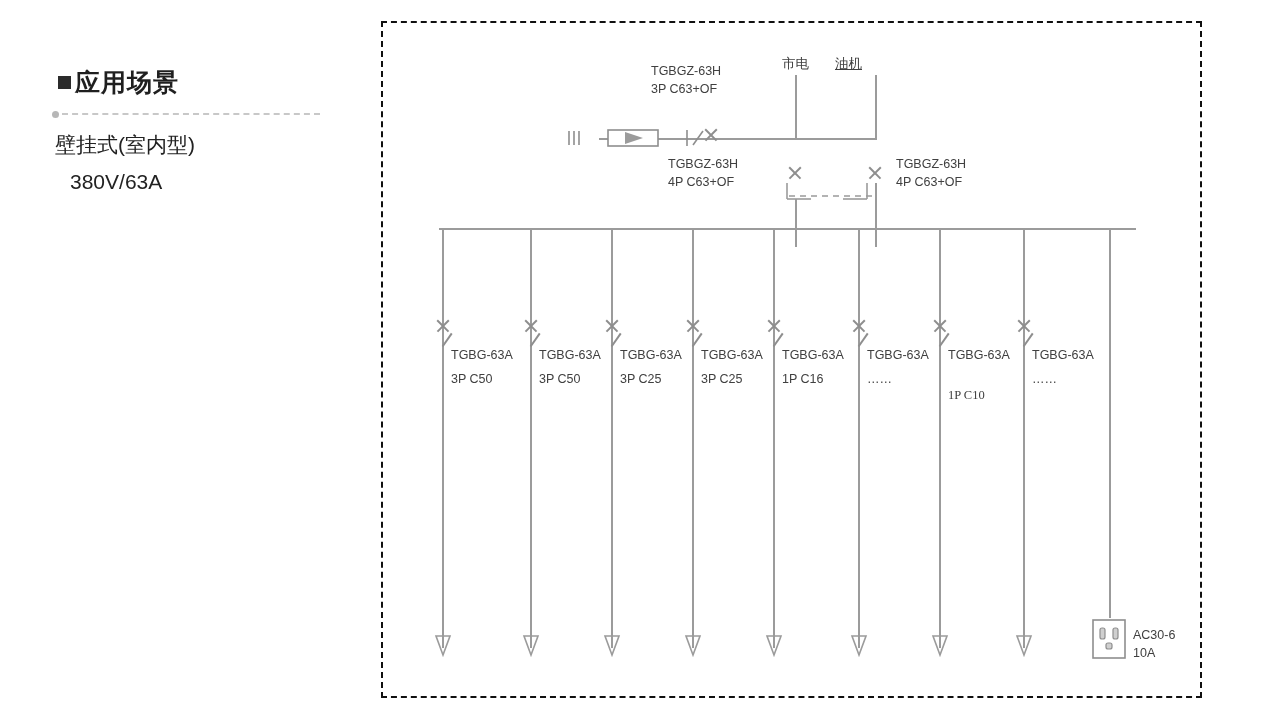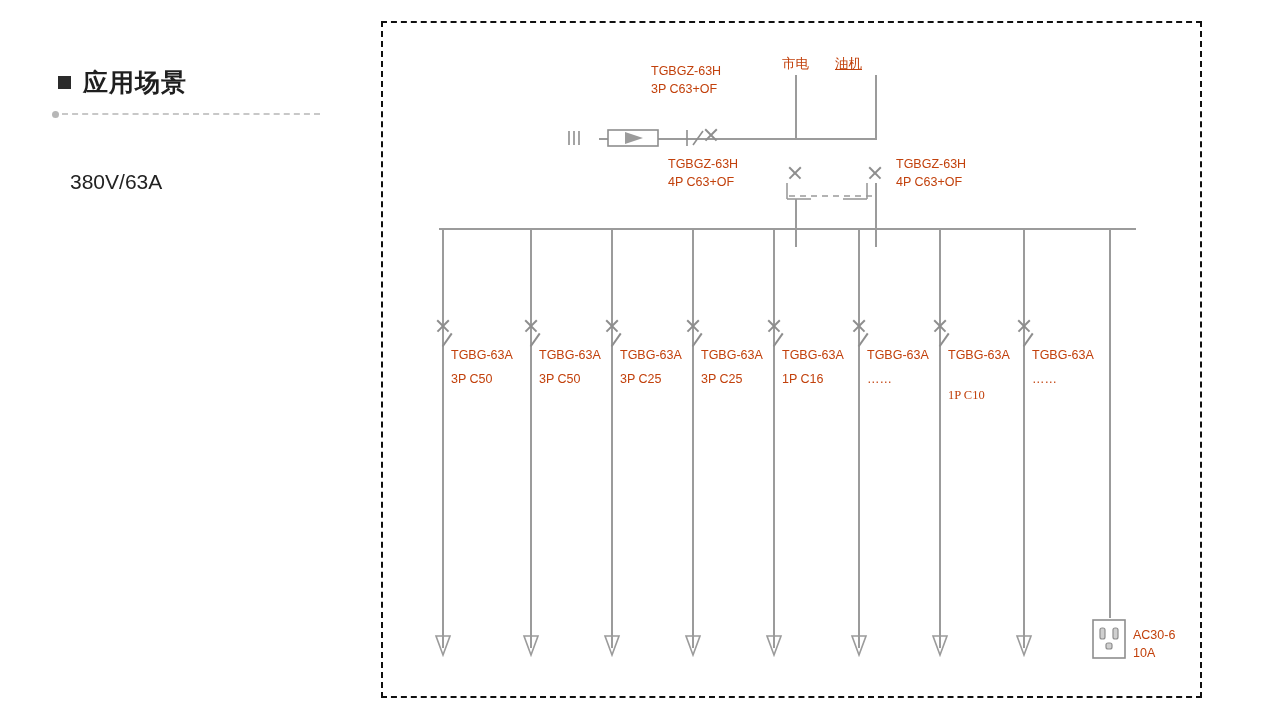--- a/index.html
+++ b/index.html
@@ -24,21 +24,21 @@
     top: 0;
     width: 360px;
     height: 721px;
   }
   #section-heading {
     position: absolute;
     left: 58px;
     top: 66px;
     display: flex;
     align-items: center;
-    gap: 12px;
+    gap: 4px;
   }
   #section-heading .bullet-square {
     width: 13px;
     height: 13px;
     background: #2b2b2b;
     display: inline-block;
   }
   #section-heading .heading-text {
     font-size: 25px;
     font-weight: bold;
@@ -97,21 +97,21 @@
     position: absolute;
     background: #9b9b9b;
   }
   .wire-v { width: 2px; }
   .wire-h { height: 2px; }
 
   .lbl {
     position: absolute;
     font-size: 12.5px;
     line-height: 16px;
-    color: #c2410c;
+    color: #404040;
     white-space: pre;
   }
   .lbl.cn { font-size: 13.5px; text-align: center; }
 
   .breaker-x {
     position: absolute;
     width: 16px;
     height: 16px;
   }
   .breaker-x:before, .breaker-x:after {
@@ -142,20 +142,21 @@
   <div id="section-heading">
     <span class="bullet-square"></span>
     <span class="heading-text">应用场景</span>
   </div>
 
   <div id="divider-row">
     <span class="dot"></span>
     <span class="dash-line"></span>
   </div>
 
+  <div id="subtitle-text">壁挂式(室内型)</div>
   <div id="spec-text">380V/63A</div>
 </div>
 
 <div id="diagram-frame">
 
   <div class="lbl cn" style="left:399px; top:33px;">市电</div>
   <div class="lbl cn" style="left:452px; top:33px;text-decoration:underline;">油机</div>
 
   <div class="wire-v" style="left:412px; top:52px; height:65px;"></div>
   <div class="wire-v" style="left:492px; top:52px; height:65px;"></div>

